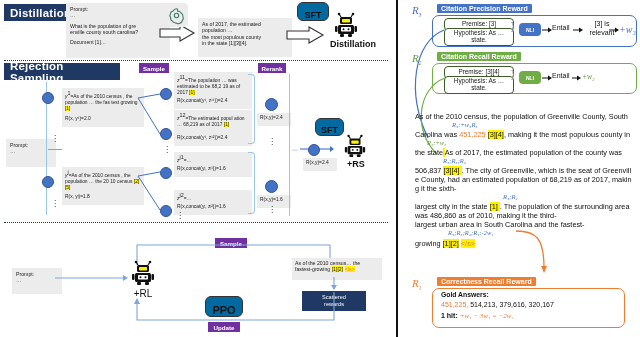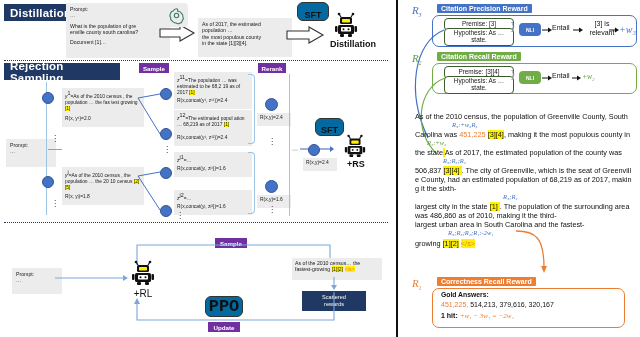--- a/index.html
+++ b/index.html
@@ -285,21 +285,21 @@
               display:flex;flex-direction:column;align-items:center;justify-content:center;line-height:1.3;">
     <div>Scattered</div>
     <div>rewards</div>
   </div>
 
   <svg class="abs" style="left:134px;top:292px;width:202px;height:32px">
     <path d="M200,0 L200,28 L3,28 L3,10" fill="none" stroke="#7da7d9" stroke-width="1.1"></path>
     <polygon points="0,12 6,12 3,6" fill="#7da7d9"></polygon>
   </svg>
 
-  <div class="sftbox abs" style="left:205px;top:296px;width:36px;height:19px;font-size:17px;font-family:Liberation Mono, monospace;">
+  <div class="sftbox abs" style="left:205px;top:296px;width:36px;height:19px;font-size:11px;">
     <span>PPO</span>
   </div>
 
   <div class="divider"></div>
 
   <div class="abs Rlbl blue" style="left:412px;top:4px;font-size:11px;">
     <span>R</span><span class="sub">3</span>
   </div>
   <div class="rtitle abs" style="left:437px;top:4px;background:#4472c4;">Citation Precision Reward</div>
   <div class="rbody abs" style="left:432px;top:15px;width:203px;height:30px;border-color:#4472c4;"></div>

